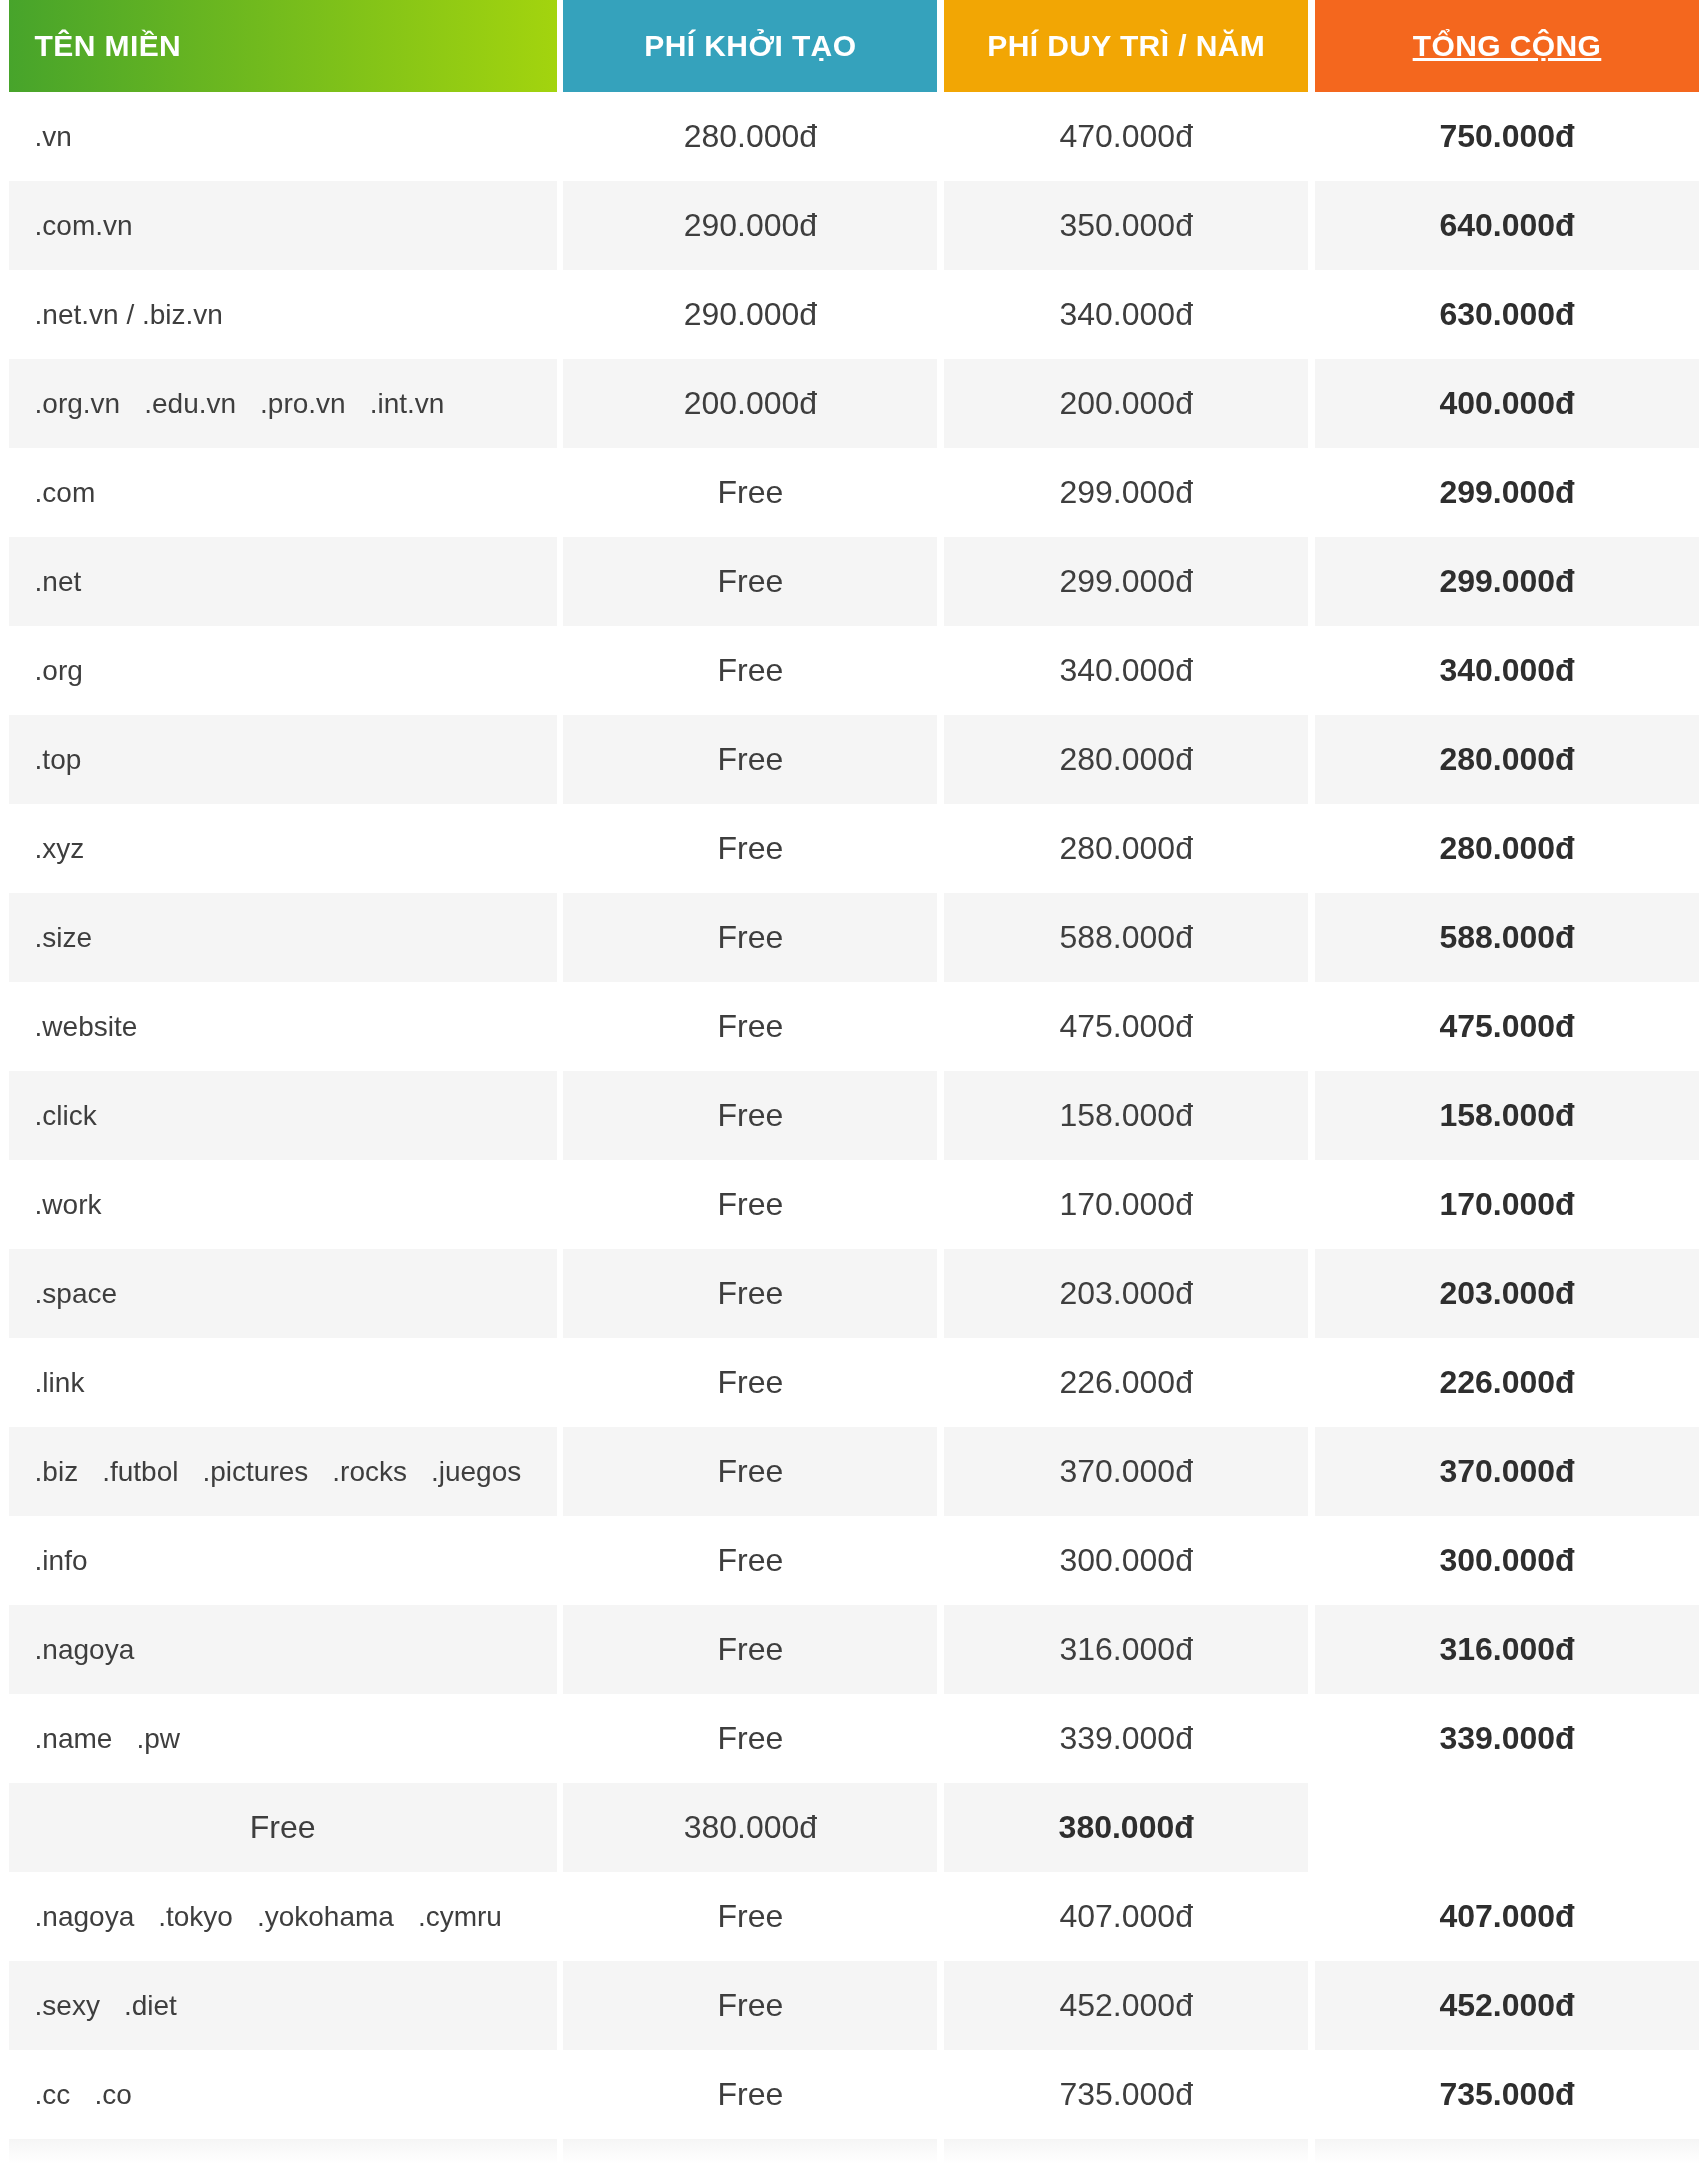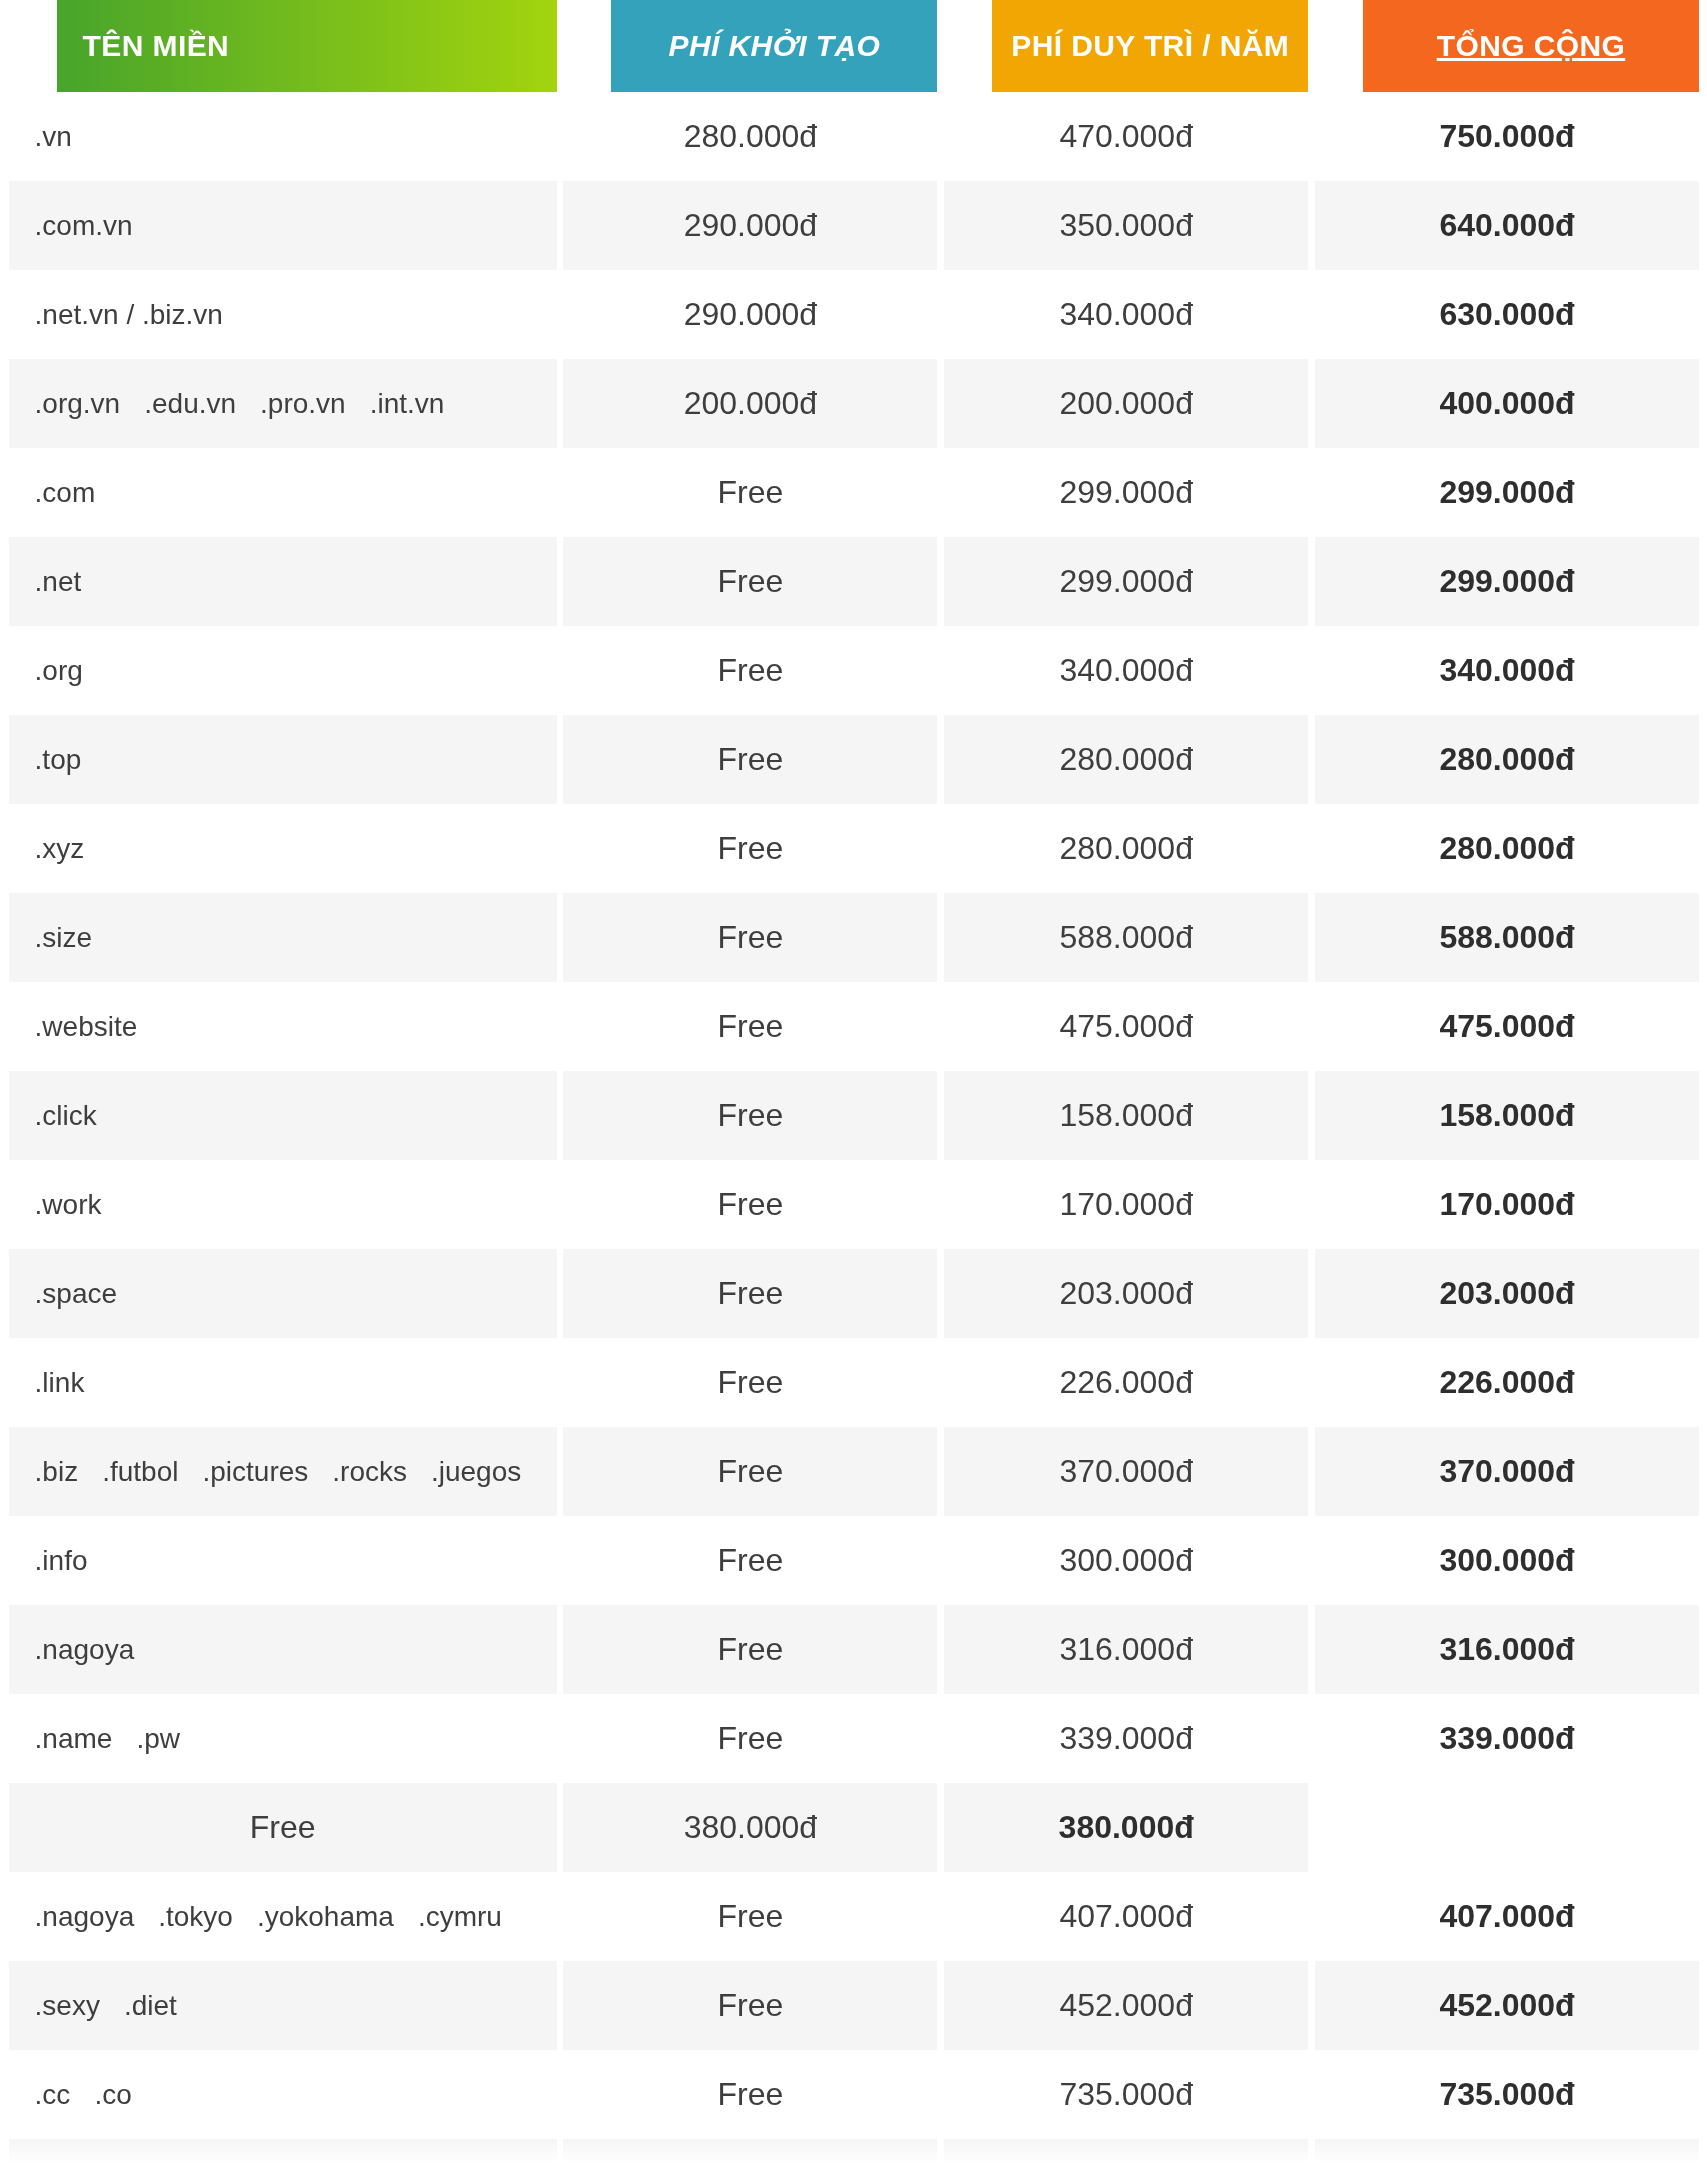--- a/index.html
+++ b/index.html
@@ -20,35 +20,35 @@
     column-gap: 6.8px;
   }
   .cell {
     display: flex;
     align-items: center;
     justify-content: center;
     box-sizing: border-box;
     overflow: hidden;
   }
   
-  .header-row .cell { height: 92px; margin-left: 48px; }
+  .header-row .cell { height: 92px; }
   .hdr {
     color: #ffffff;
     font-size: 30px;
     font-weight: 700;
     letter-spacing: 0.4px;
     font-stretch: condensed;
     text-transform: uppercase;
   }
   .hdr-domain {
     justify-content: flex-start;
     padding-left: 26px;
     background: linear-gradient(90deg, var(--green_start, #47a42b) 0%, var(--green_end, #a3d40e) 100%);
   }
-  .hdr-setup  { background: var(--teal,  #35a2bc); font-style: italic; }
+  .hdr-setup  { background: var(--teal,  #35a2bc); }
   .hdr-renew  { background: var(--amber, #f2a604); }
   .hdr-total  { background: var(--orange,#f4671e); text-decoration: underline; }
   
   .data-row .cell { height: 89px; background: #ffffff; }
   .data-row.gray .cell { background: var(--row_alt, #f5f5f5); }
   .domain-cell {
     justify-content: flex-start;
     padding-left: 26px;
     column-gap: 24px;
     color: var(--text, #3e3e3e);

